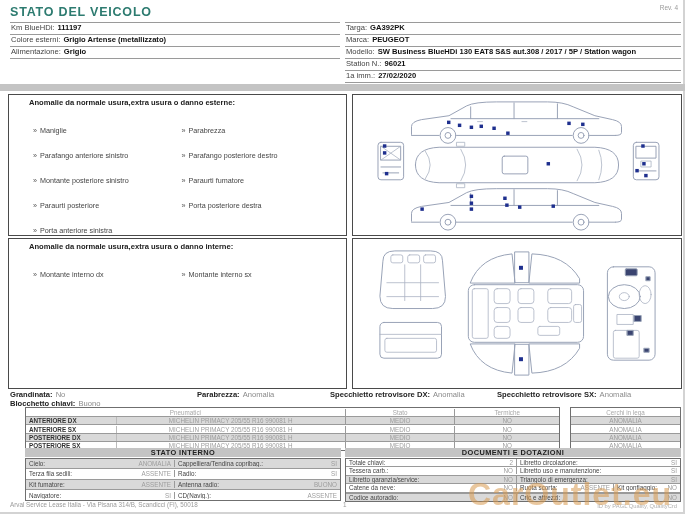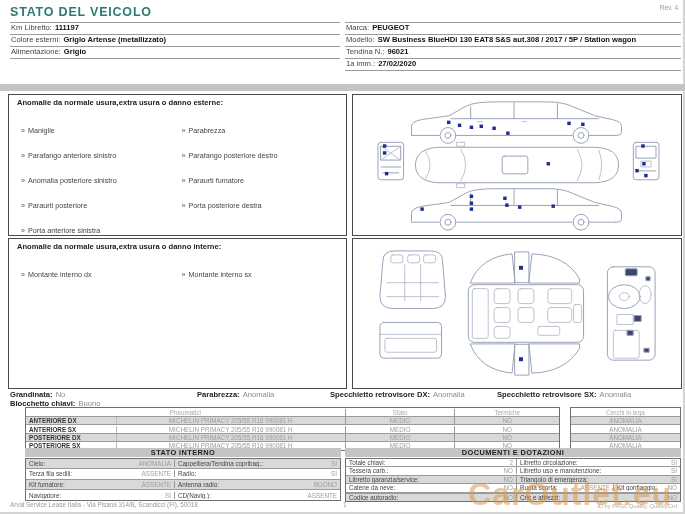--- a/index.html
+++ b/index.html
@@ -11,21 +11,21 @@
   .abs{position:absolute;}
   .title{left:10px;top:5px;font-size:12.5px;font-weight:bold;letter-spacing:.8px;color:var(--accent,#2d7b70);}
   .rev{right:7px;top:4px;font-size:6.5px;color:#9a9a9a;}
   .info{border-top:1px solid #9a9a9a;}
   .info-left{left:10px;top:22px;width:330px;}
   .info-right{left:345px;top:22px;width:336px;}
   .info-row{border-bottom:1px solid #9a9a9a;padding:1px 1px 1.5px 1px;font-size:7.6px;line-height:8.4px;}
   .ilabel{color:#444;margin-right:3px;}
   .ivalue{font-weight:bold;color:#111;}
   .divider{left:0;top:84px;width:685px;height:7px;background:var(--bar,#c4c4c4);}
-  .panel{border:1px solid #4a4a4a;background:#fff;padding:3px 8px;box-sizing:border-box;}
+  .panel{border:1px solid #4a4a4a;background:#fff;padding:3px 20px;box-sizing:border-box;}
   .panel-title{font-size:7.6px;font-weight:bold;color:#222;margin-bottom:3px;}
   .anom-cols{display:flex;}
   .anom-col{width:50%;}
   .anom-item{font-size:7.2px;line-height:9px;color:#444;white-space:nowrap;margin-top:16px;}
   .bullet{margin:0 3px 0 4px;color:#555;}
   .diag-panel{border:1px solid #4a4a4a;background:#fff;box-sizing:border-box;}
   svg{display:block;}
   .ln{stroke:#98a2b6;fill:none;stroke-width:1;stroke-linejoin:round;stroke-linecap:round;}
   .lnt{stroke:#aab2c2;fill:none;stroke-width:0.8;}
   .mk{fill:var(--marker,#1e2f8e);}
@@ -77,61 +77,64 @@
 <body>
 
 <div class="page">
 
   <div class="abs title">STATO DEL VEICOLO</div>
   <div class="abs rev">Rev. 4</div>
 
   <div class="abs info info-left">
 
   <div class="info-row">
-      <span class="ilabel">Km Libretto:</span><span class="ivalue">111197</span>
+      <span class="ilabel">Km BlueHDi:</span><span class="ivalue">111197</span>
     </div>
       <div class="info-row">
       <span class="ilabel">Colore esterni:</span><span class="ivalue">Grigio Artense (metallizzato)</span>
     </div>
       <div class="info-row">
       <span class="ilabel">Alimentazione:</span><span class="ivalue">Grigio</span>
     </div>
     </div>
 
   <div class="abs info info-right">
 
+  <div class="info-row">
+      <span class="ilabel">Targa:</span><span class="ivalue">GA392PK</span>
+    </div>
       <div class="info-row">
       <span class="ilabel">Marca:</span><span class="ivalue">PEUGEOT</span>
     </div>
       <div class="info-row">
       <span class="ilabel">Modello:</span><span class="ivalue">SW Business BlueHDi 130 EAT8 S&amp;S aut.308 / 2017 / 5P / Station wagon</span>
     </div>
       <div class="info-row">
-      <span class="ilabel">Tendina N.:</span><span class="ivalue">96021</span>
+      <span class="ilabel">Station N.:</span><span class="ivalue">96021</span>
     </div>
       <div class="info-row">
       <span class="ilabel">1a imm.:</span><span class="ivalue">27/02/2020</span>
     </div>
     </div>
 
   <div class="abs divider"></div>
 
   <div class="abs panel" style="left:8px;top:94px;width:339px;height:142px;">
     <div class="panel-title">Anomalie da normale usura,extra usura o danno esterne:</div>
     <div class="anom-cols">
       <div class="anom-col">
 
       <div class="anom-item">
           <span class="bullet">»</span><span>Maniglie</span>
         </div>
           <div class="anom-item">
           <span class="bullet">»</span><span>Parafango anteriore sinistro</span>
         </div>
           <div class="anom-item">
-          <span class="bullet">»</span><span>Anomalia posteriore sinistro</span>
+          <span class="bullet">»</span><span>Montante posteriore sinistro</span>
         </div>
           <div class="anom-item">
           <span class="bullet">»</span><span>Paraurti posteriore</span>
         </div>
           <div class="anom-item">
           <span class="bullet">»</span><span>Porta anteriore sinistra</span>
         </div>
           <div class="anom-item">
           <span class="bullet">»</span><span>Porta posteriore sinistra</span>
         </div>

